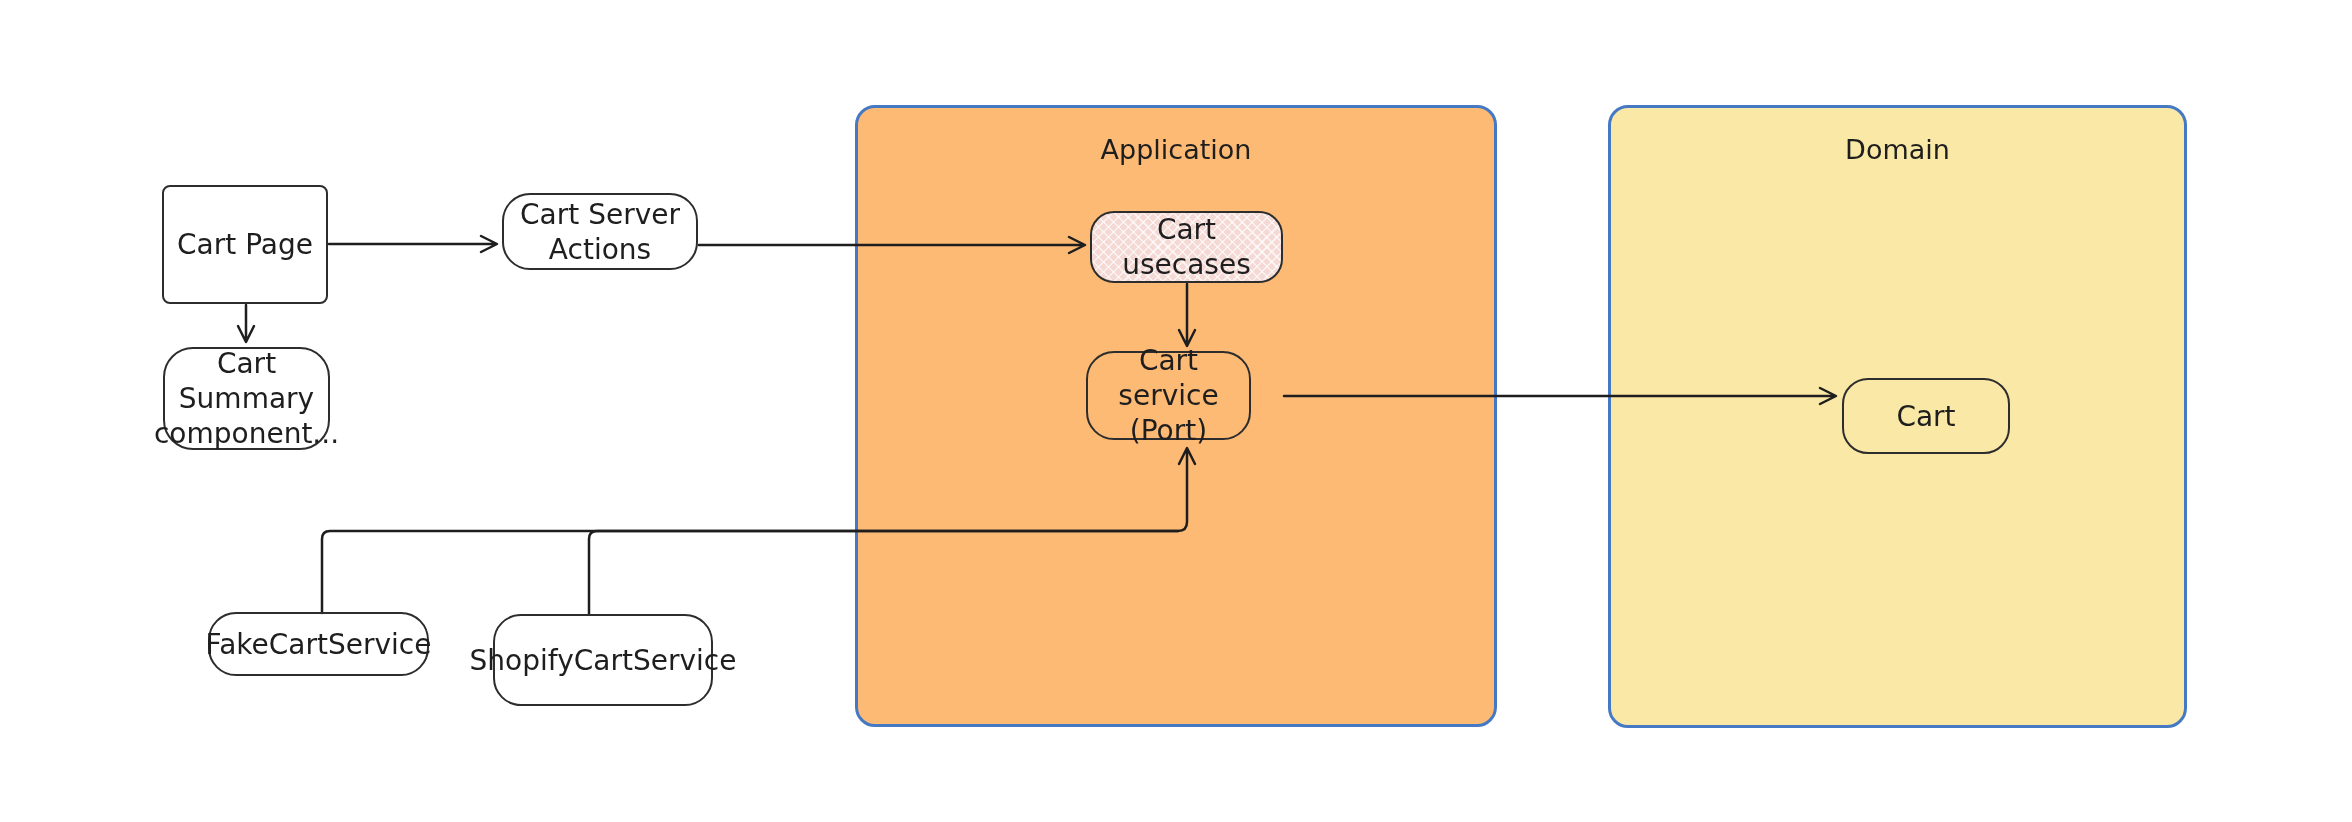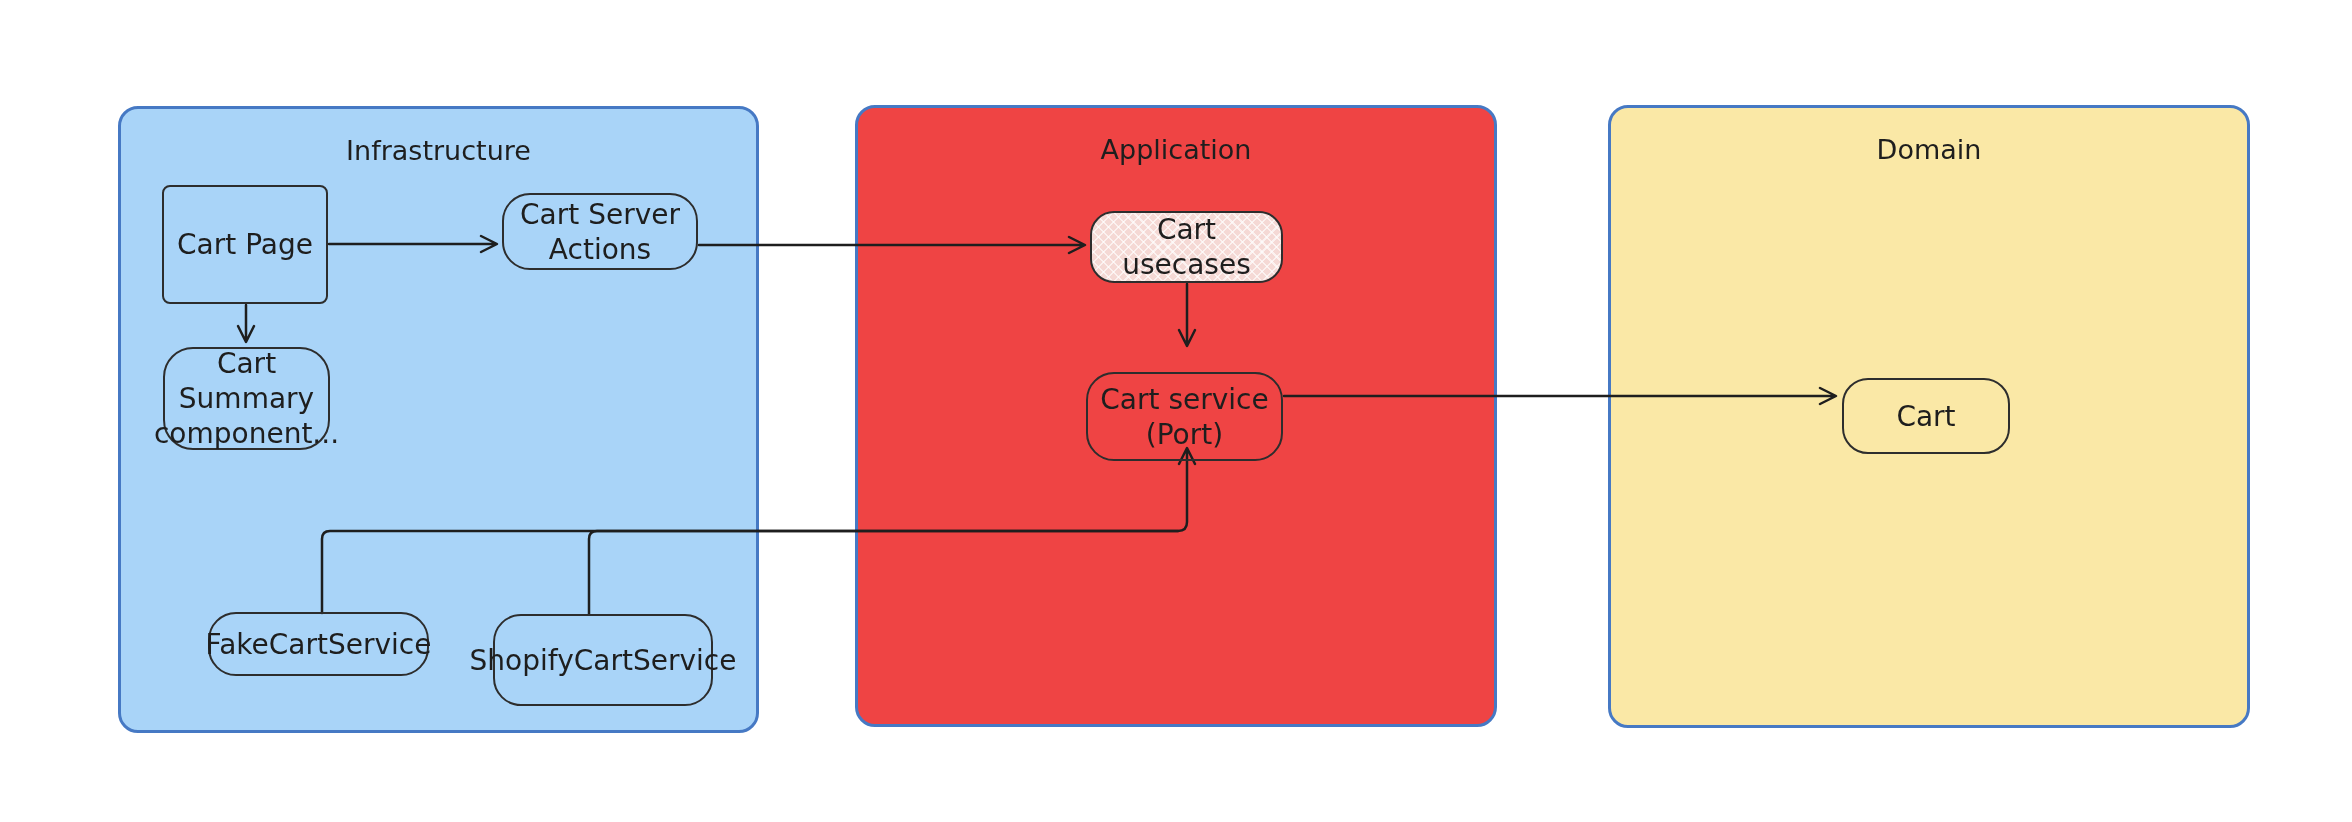--- a/index.html
+++ b/index.html
@@ -11,21 +11,21 @@
     color:#1e1e1e;
     overflow:hidden;
   }
   .container{
     position:absolute;
     border:3px solid #4679c4;
     border-radius:20px;
     box-sizing:border-box;
   }
   .container.infra{ background:#a9d4f8; }
-  .container.app{   background:#ef4444; }
+  .container.app{   background:#fdba74; }
   .container.domain{background:#fae8a6; }
   .container-title{
     position:absolute;
     top:26px;left:0;right:0;
     text-align:center;
     font-size:27px;
     line-height:1.2;
     color:#1e1e1e;
   }
   .node{
@@ -64,29 +64,26 @@
     stroke-linecap:round;
     stroke-linejoin:round;
     pointer-events:stroke;
   }
 </style>
 </head>
 <body>
 
 <div class="canvas">
 
-  <div class="container infra" style="left:118px;top:106px;width:641px;height:627px;">
-    <div class="container-title">Infrastructure</div>
-  </div>
 
   <div class="container app" style="left:855px;top:105px;width:642px;height:622px;">
     <div class="container-title">Application</div>
   </div>
 
-  <div class="container domain" style="left:1608px;top:105px;width:642px;height:623px;">
+  <div class="container domain" style="left:1608px;top:105px;width:579px;height:623px;">
     <div class="container-title">Domain</div>
   </div>
 
   <svg class="edges" viewBox="0 0 2352 822">
     <path d="M329 244 L496 244 M481 236 L497 244 L481 252"></path>
     <path d="M246 305 L246 341 M238 326 L246 342 L254 326"></path>
     <path d="M699 245 L1084 245 M1069 237 L1085 245 L1069 253"></path>
     <path d="M1187 284 L1187 345 M1179 330 L1187 346 L1195 330"></path>
     <path d="M1284 396 L1835 396 M1820 388 L1836 396 L1820 404"></path>
     <path d="M322 613 L322 539 Q322 531 330 531 L1178 531 Q1187 531 1187 522 L1187 450 M1179 464 L1187 448 L1195 464"></path>
@@ -112,21 +109,21 @@
   </div>
 
   <div class="node" style="left:493px;top:614px;width:220px;height:92px;">
     <span class="node-label">ShopifyCartService</span>
   </div>
 
   <div class="node hatched" style="left:1090px;top:211px;width:193px;height:72px;border-radius:24px;">
     <span class="node-label">Cart usecases</span>
   </div>
 
-  <div class="node" style="left:1086px;top:372px;width:197px;height:89px;">
+  <div class="node" style="left:1086px;top:351px;width:165px;height:89px;">
     <span class="node-label">Cart service
 (Port)</span>
   </div>
 
   <div class="node" style="left:1842px;top:357px;width:168px;height:76px;border-radius:26px;margin-top:21px;">
     <span class="node-label">Cart</span>
   </div>
 
 </div>
 

